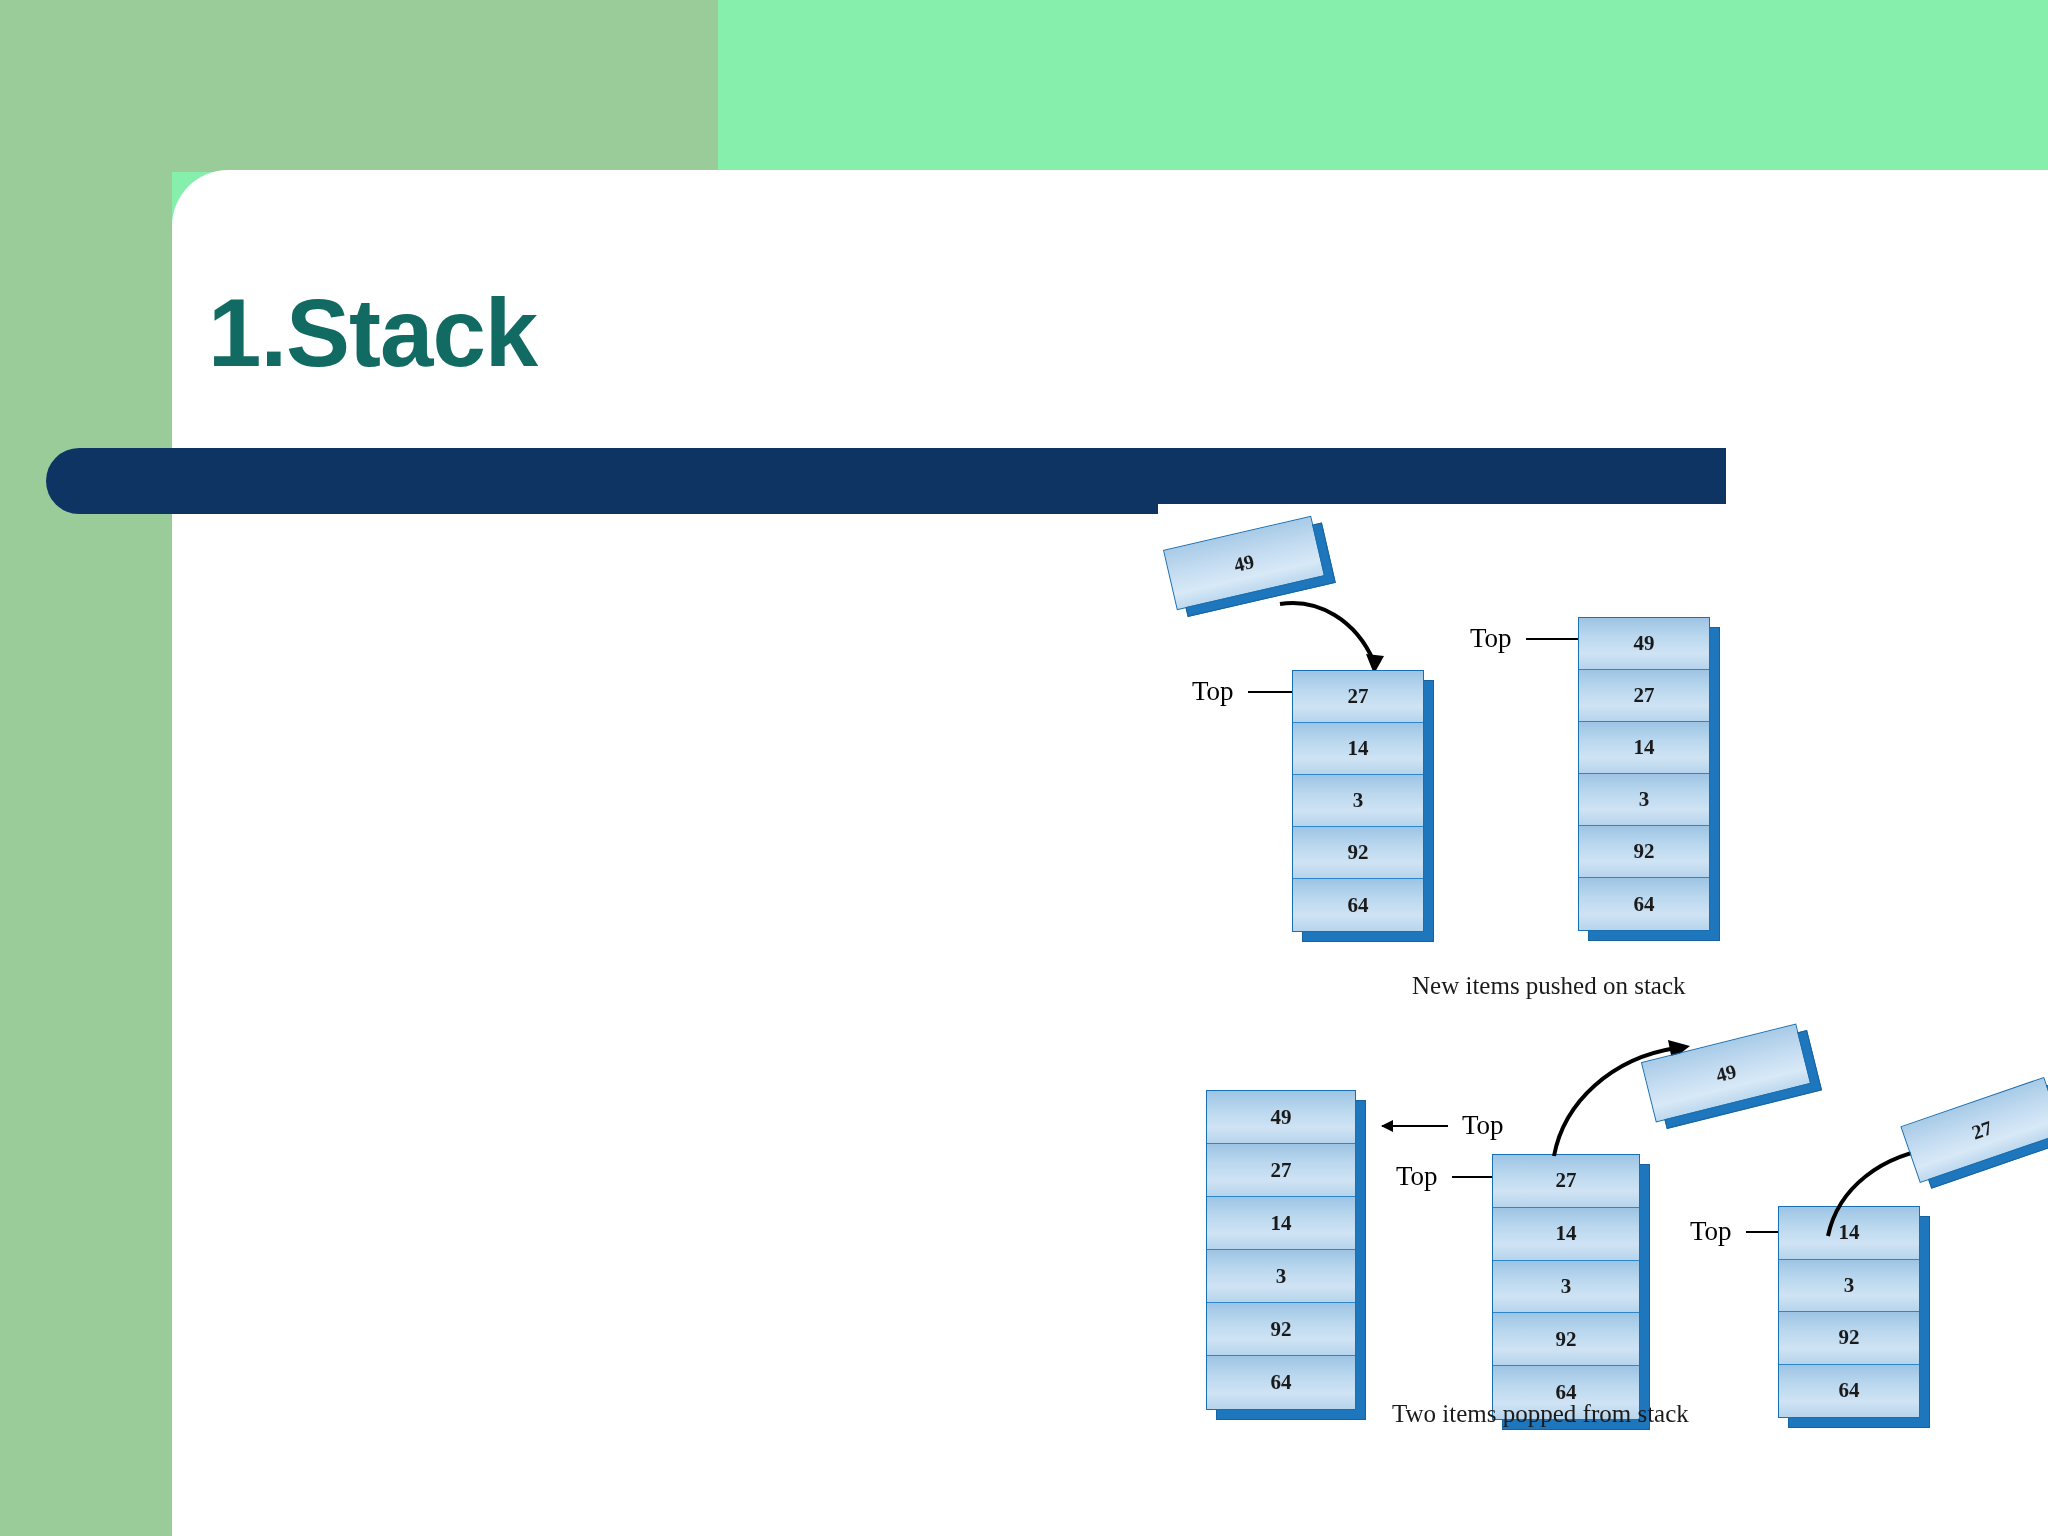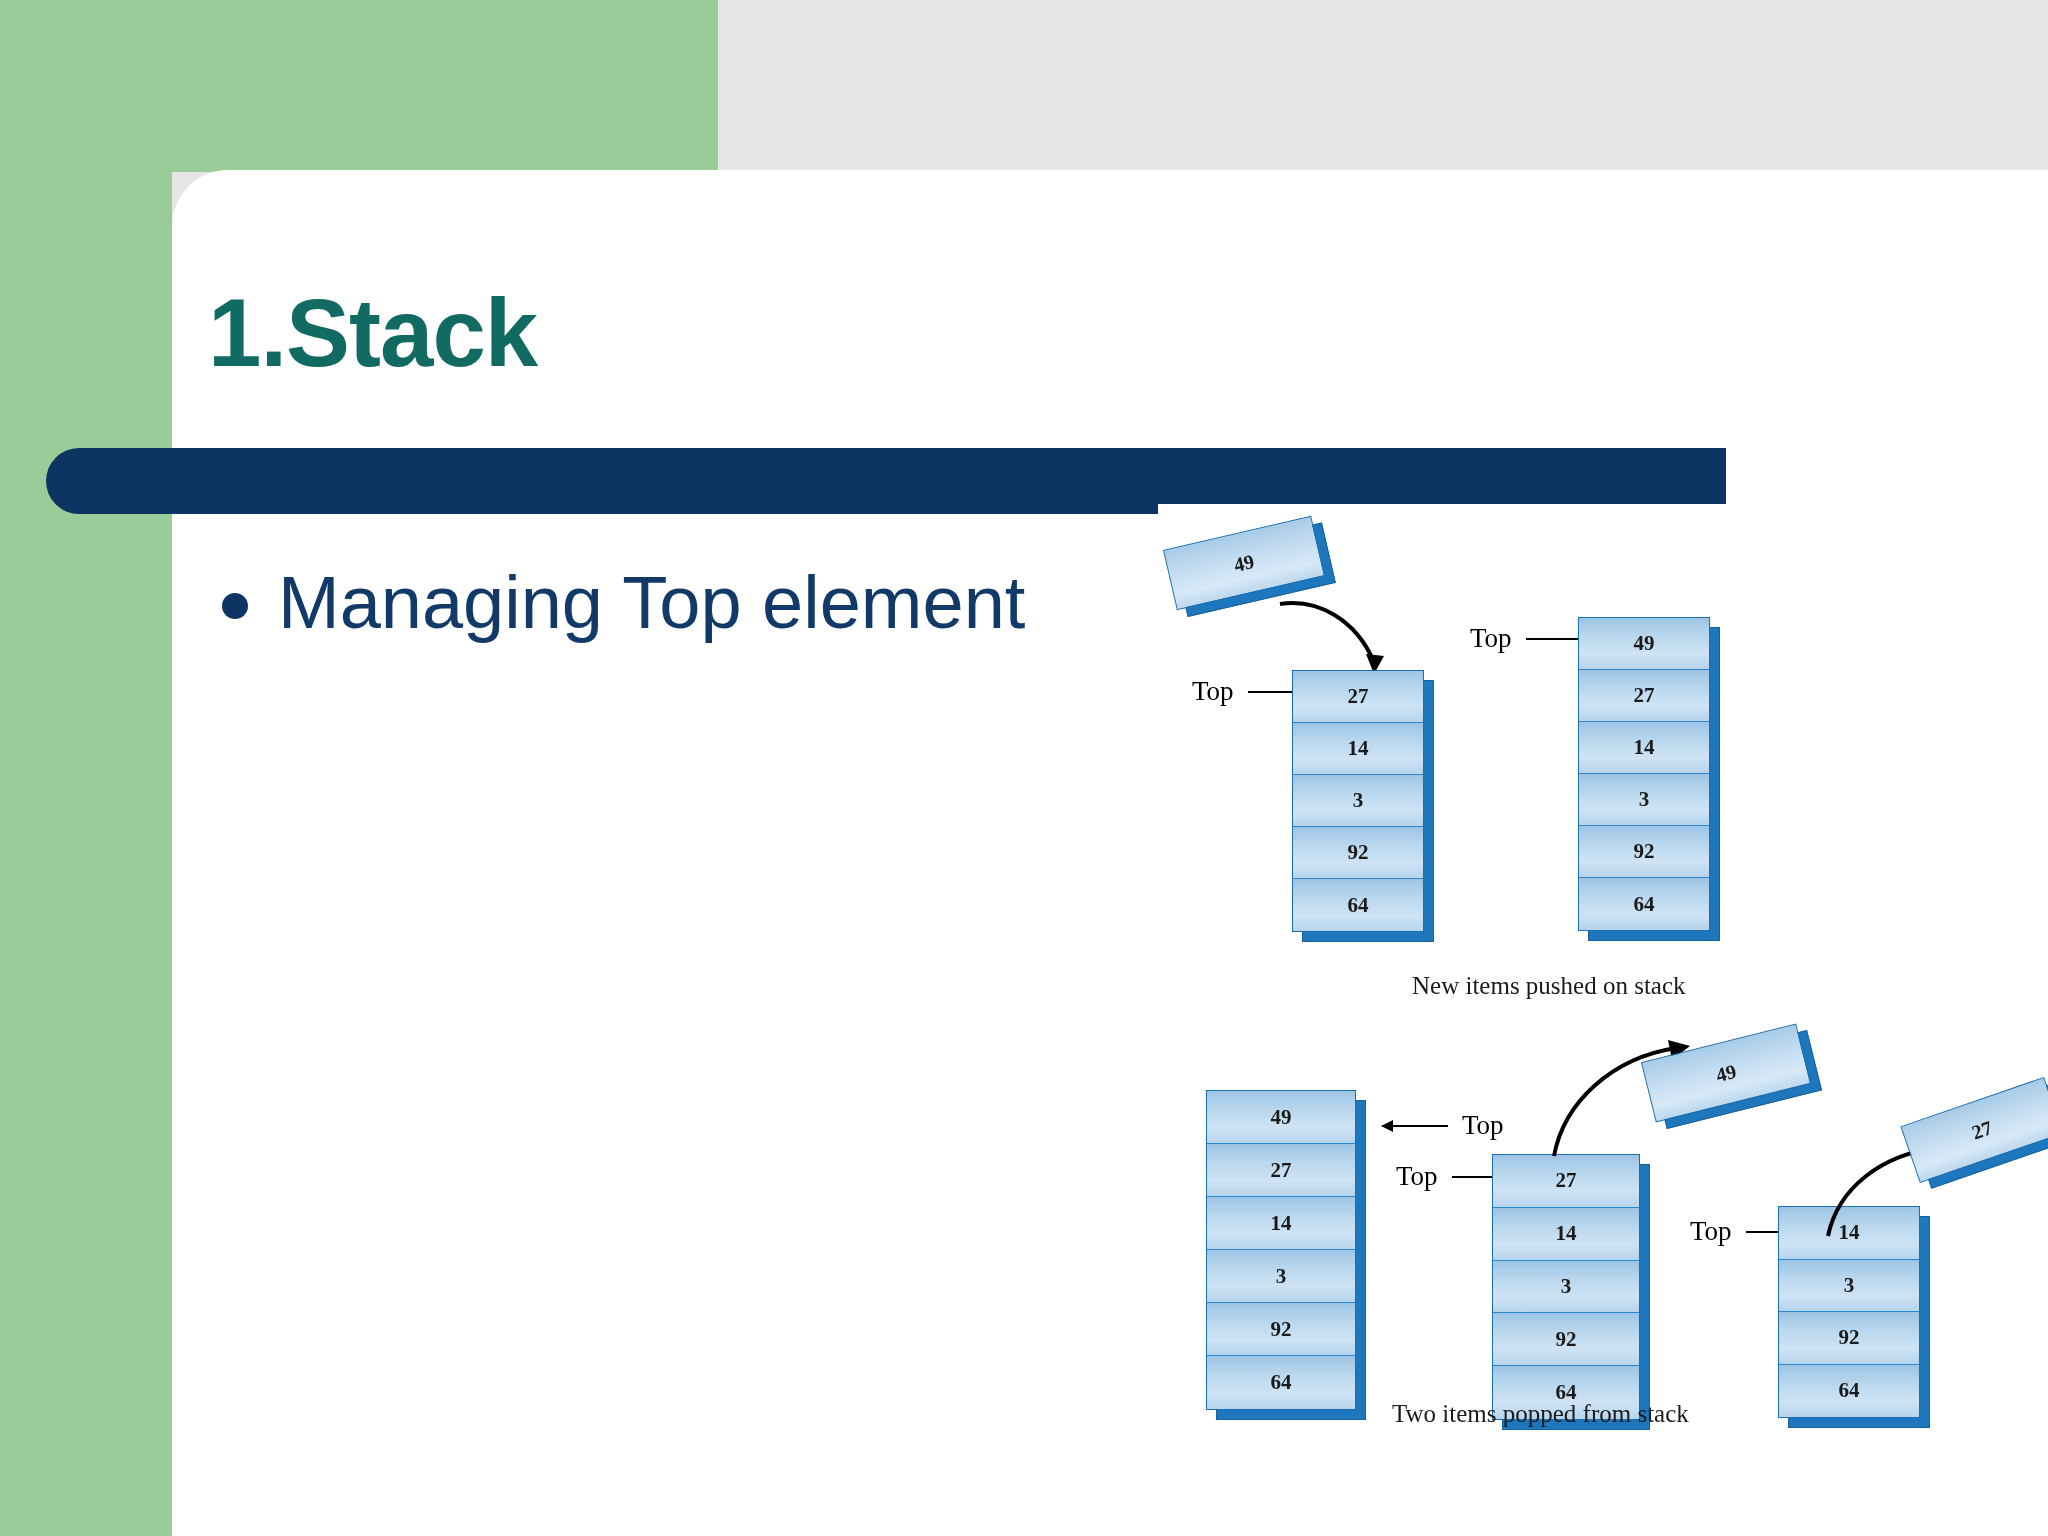--- a/index.html
+++ b/index.html
@@ -6,21 +6,21 @@
   body{
     width:2048px;height:1536px;
     background:#ffffff;
     font-family:"Liberation Sans", sans-serif;
     overflow:hidden;
     position:relative;
   }
   #slide{
     position:absolute;inset:0;
     width:2048px;height:1536px;
-    background:#e5e5e5;
+    background:#86efac;
     overflow:hidden;
   }
 
   
   .green-block{
     position:absolute;
     left:0;top:0;
     width:718px;height:172px;
     background:#99cc99;
   }
@@ -184,24 +184,20 @@
   <div class="green-strip"></div>
   <div class="white-panel"></div>
 
   <div class="title">1.Stack</div>
 
   <div class="navy-bar-wrap">
     <div class="navy-bar-main"></div>
     <div class="navy-bar-right"></div>
   </div>
 
-  <div class="bullet-row">
-    <span class="bullet-dot"></span>
-    <span class="bullet-text" id="bullet-0">Managing Top element</span>
-  </div>
 
   <div class="fig" style="left:0;top:0;width:2048px;height:1536px;">
 
     <div class="tile" style="left:1168px;top:532px;width:152px;height:62px;transform:rotate(-13deg);">
       <div class="t-shadow"></div>
       <div class="t-body" style="width:152px;height:62px;font-size:20px;">
         <span id="tile-push-49">49</span>
       </div>
     </div>
 

